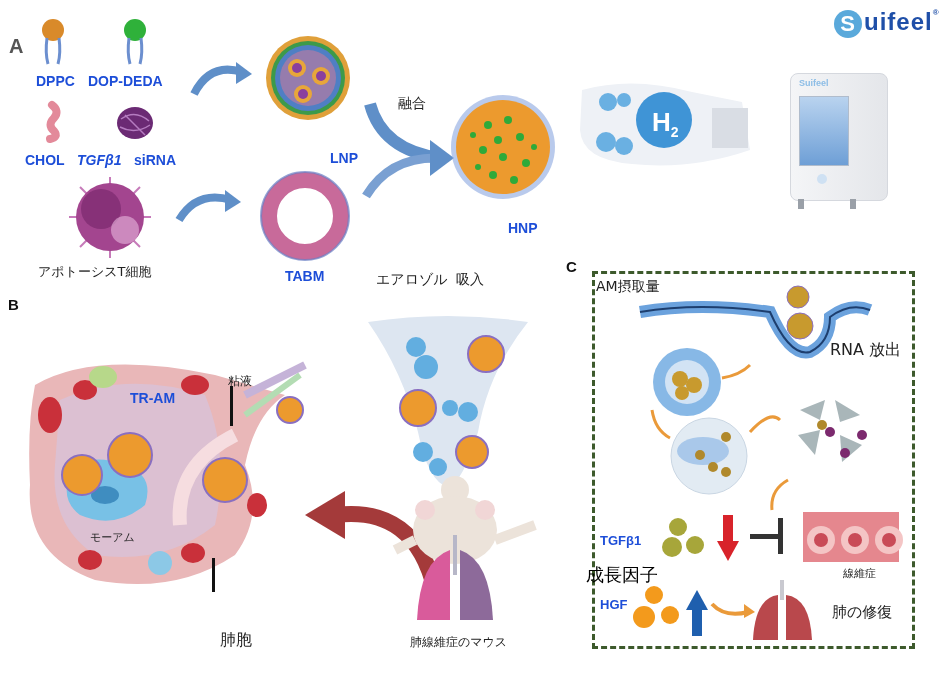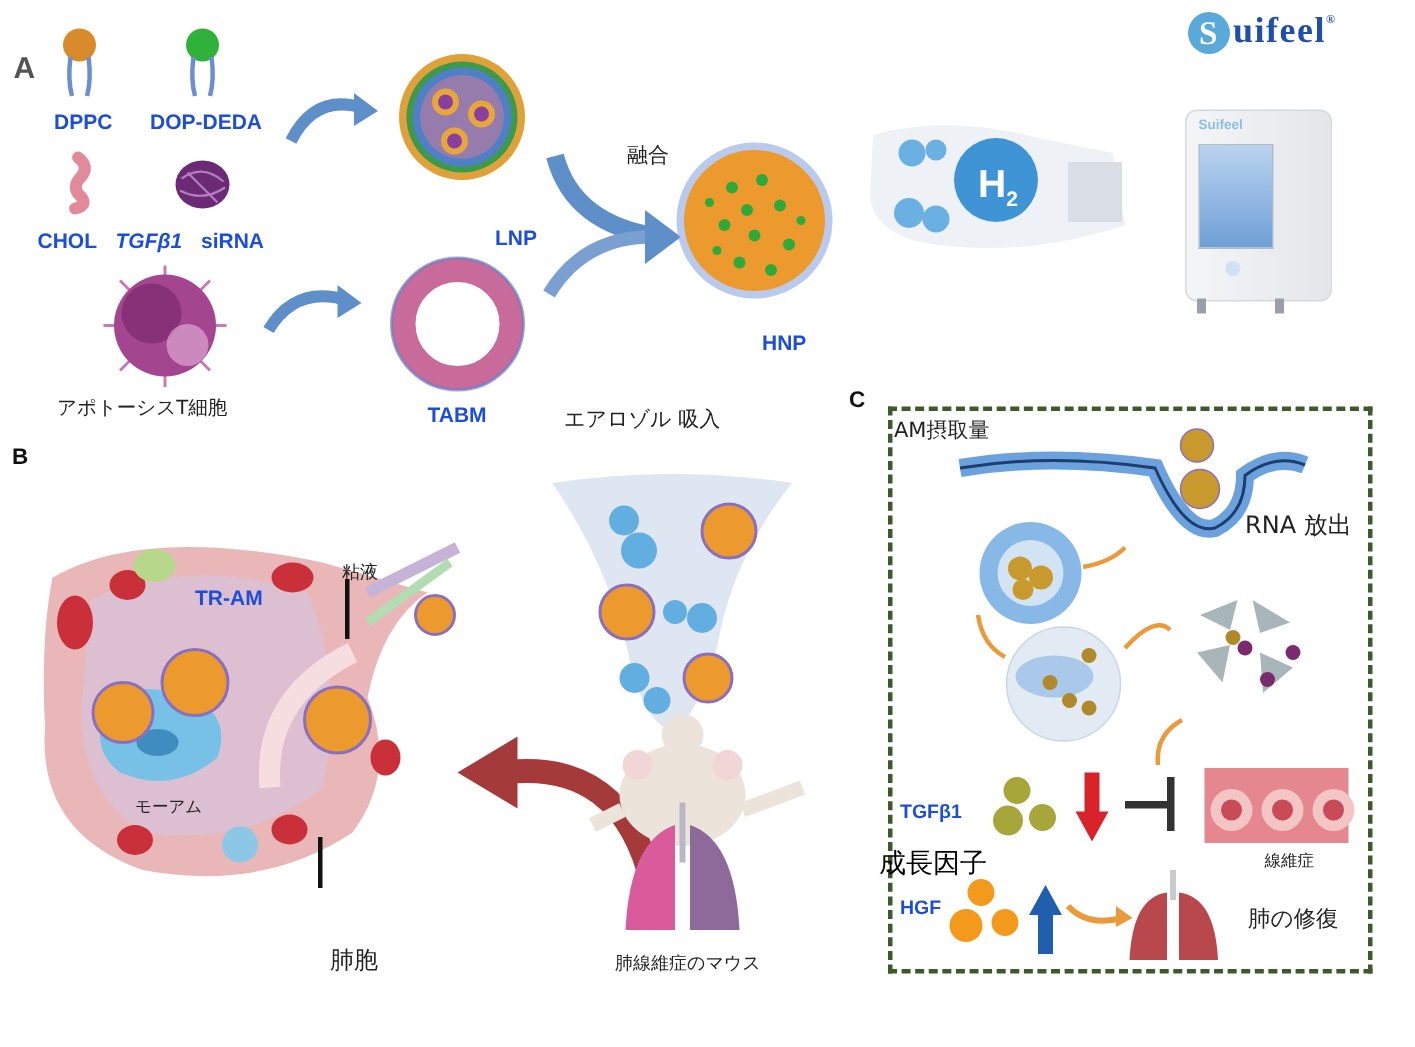--- a/index.html
+++ b/index.html
@@ -3,41 +3,41 @@
 <meta charset="utf-8">
 <style>
   html,body{margin:0;padding:0;background:#fff;}
   body{width:943px;height:698px;position:relative;overflow:hidden;font-family:"DejaVu Sans","Liberation Sans",sans-serif;color:#111;}
   .abs{position:absolute;}
   .panel-letter{font-family:"Liberation Sans",sans-serif;font-weight:bold;font-size:20px;color:#555;}
   .panel-letter.dark{color:#111;font-size:15px;}
   .bold-label{font-family:"Liberation Sans",sans-serif;font-weight:bold;font-size:14px;color:#1d4ed8;}
   .jp{font-family:"DejaVu Sans",sans-serif;font-size:13px;color:#222;}
   svg{position:absolute;overflow:visible;}
-  .logo{font-family:Liberation Serif, serif;font-weight:bold;font-size:24px;color:#1f4fa8;letter-spacing:1px;}
+  .logo{font-family:Liberation Sans, sans-serif;font-weight:bold;font-size:24px;color:#1f4fa8;letter-spacing:1px;margin-left:42px;}
   .logo-s{display:inline-block;width:28px;height:28px;border-radius:50%;background:#5aa9db;color:#fff;text-align:center;line-height:28px;font-size:22px;vertical-align:middle;margin-right:2px;}
   .reg{font-size:8px;vertical-align:top;color:#1f4fa8;}
   .dash-box{position:absolute;left:592px;top:271px;width:323px;height:378px;border:3px dashed #3d5a2c;box-sizing:border-box;}
 </style>
 </head>
 <body>
 
 <div class="abs panel-letter" style="left:9px;top:35px;">A</div>
 
 <svg style="left:38px;top:18px;" width="30" height="48">
   <circle cx="15" cy="12" r="11" fill="#d98a2a"></circle>
   <path d="M9 20 Q7 35 10 46 M21 20 Q23 35 20 46" stroke="#6c8fcf" stroke-width="3" fill="none"></path>
 </svg>
 
 <svg style="left:120px;top:18px;" width="30" height="48">
   <circle cx="15" cy="12" r="11" fill="#2fb13a"></circle>
   <path d="M9 20 Q7 35 10 46 M21 20 Q23 35 20 46" stroke="#6c8fcf" stroke-width="3" fill="none"></path>
 </svg>
 <div class="abs bold-label" style="left:36px;top:73px;">DPPC</div>
-<div class="abs bold-label" style="left:100px;top:73px;">DOP-DEDA</div>
+<div class="abs bold-label" style="left:88px;top:73px;">DOP-DEDA</div>
 
 <svg style="left:42px;top:103px;" width="20" height="38">
   <path d="M10 2 Q18 8 12 15 Q5 22 12 28 Q17 34 8 36" stroke="#e38a9a" stroke-width="8" fill="none" stroke-linecap="round"></path>
 </svg>
 
 <svg style="left:115px;top:105px;" width="40" height="36">
   <ellipse cx="20" cy="18" rx="18" ry="16" fill="#6b2a74"></ellipse>
   <path d="M6 14 Q20 4 34 16 M5 22 Q20 30 35 20 M10 10 Q22 22 30 30" stroke="#b57cc0" stroke-width="1.5" fill="none"></path>
 </svg>
 <div class="abs bold-label" style="left:25px;top:152px;">CHOL</div>
@@ -84,21 +84,21 @@
   <circle cx="46" cy="46" r="36" fill="none" stroke="#c86a9a" stroke-width="16"></circle>
   <circle cx="46" cy="46" r="44" fill="none" stroke="#6a7fc4" stroke-width="2" opacity="0.7"></circle>
 </svg>
 <div class="abs bold-label" style="left:285px;top:268px;">TABM</div>
 
 <svg style="left:360px;top:100px;" width="95" height="100">
   <path d="M10 4 Q22 50 80 58" stroke="#5f8fc8" stroke-width="12" fill="none"></path>
   <path d="M6 96 Q30 56 80 58" stroke="#7aa0d2" stroke-width="9" fill="none"></path>
   <polygon points="70,40 94,58 70,76" fill="#5f8fc8"></polygon>
 </svg>
-<div class="abs jp" style="left:418px;top:95px;font-size:14px;">融合</div>
+<div class="abs jp" style="left:398px;top:95px;font-size:14px;">融合</div>
 
 <svg style="left:448px;top:85px;" width="110" height="125">
   <circle cx="55" cy="62" r="52" fill="#8aa7e0" opacity="0.6"></circle>
   <circle cx="55" cy="62" r="47" fill="#ec9a2e"></circle>
   <g fill="#2faa3a">
     <circle cx="40" cy="40" r="4"></circle>
       <circle cx="60" cy="35" r="4"></circle>
       <circle cx="72" cy="52" r="4"></circle>
     <circle cx="35" cy="65" r="4"></circle>
       <circle cx="55" cy="72" r="4"></circle>
@@ -130,21 +130,21 @@
 
 <div class="abs" style="left:790px;top:73px;width:96px;height:126px;background:linear-gradient(90deg,#f4f5f7,#e4e6ea);border-radius:8px;border:1px solid #d5d8de;">
   <div class="abs" style="left:8px;top:4px;font-size:9px;color:#8cbde6;font-weight:bold;font-family:'Liberation Sans',sans-serif;">Suifeel</div>
   <div class="abs" style="left:8px;top:22px;width:48px;height:68px;background:linear-gradient(180deg,#b9d3ef,#6e9fd6);border:1px solid #b0bccc;"></div>
   <div class="abs" style="left:26px;top:100px;width:10px;height:10px;border-radius:50%;background:#cfe1f3;"></div>
 </div>
 <div class="abs" style="left:798px;top:199px;width:6px;height:10px;background:#9aa0a8;"></div>
 <div class="abs" style="left:850px;top:199px;width:6px;height:10px;background:#9aa0a8;"></div>
 
 <div class="abs panel-letter dark" style="left:8px;top:296px;">B</div>
-<div class="abs jp" style="left:376px;top:271px;font-size:14px;">エアロゾル 吸入</div>
+<div class="abs jp" style="left:376px;top:271px;font-size:14px;font-family:Liberation Mono, monospace;">エアロゾル 吸入</div>
 
 <svg style="left:15px;top:355px;" width="300" height="240">
   <path d="M20 30 Q80 -5 200 20 L270 40 Q240 60 230 110 Q250 160 220 200 Q160 240 80 225 Q10 200 15 130 Q12 70 20 30 Z" fill="#e9b7b8"></path>
   <path d="M45 45 Q110 15 190 40 Q215 100 200 170 Q150 210 80 200 Q35 170 40 110 Z" fill="#dcc0d2"></path>
   <g fill="#c9303a">
     <ellipse cx="35" cy="60" rx="12" ry="18"></ellipse>
       <ellipse cx="70" cy="35" rx="12" ry="10"></ellipse>
     <ellipse cx="180" cy="30" rx="14" ry="10"></ellipse>
       <ellipse cx="75" cy="205" rx="12" ry="10"></ellipse>
     <ellipse cx="178" cy="198" rx="12" ry="10"></ellipse>

